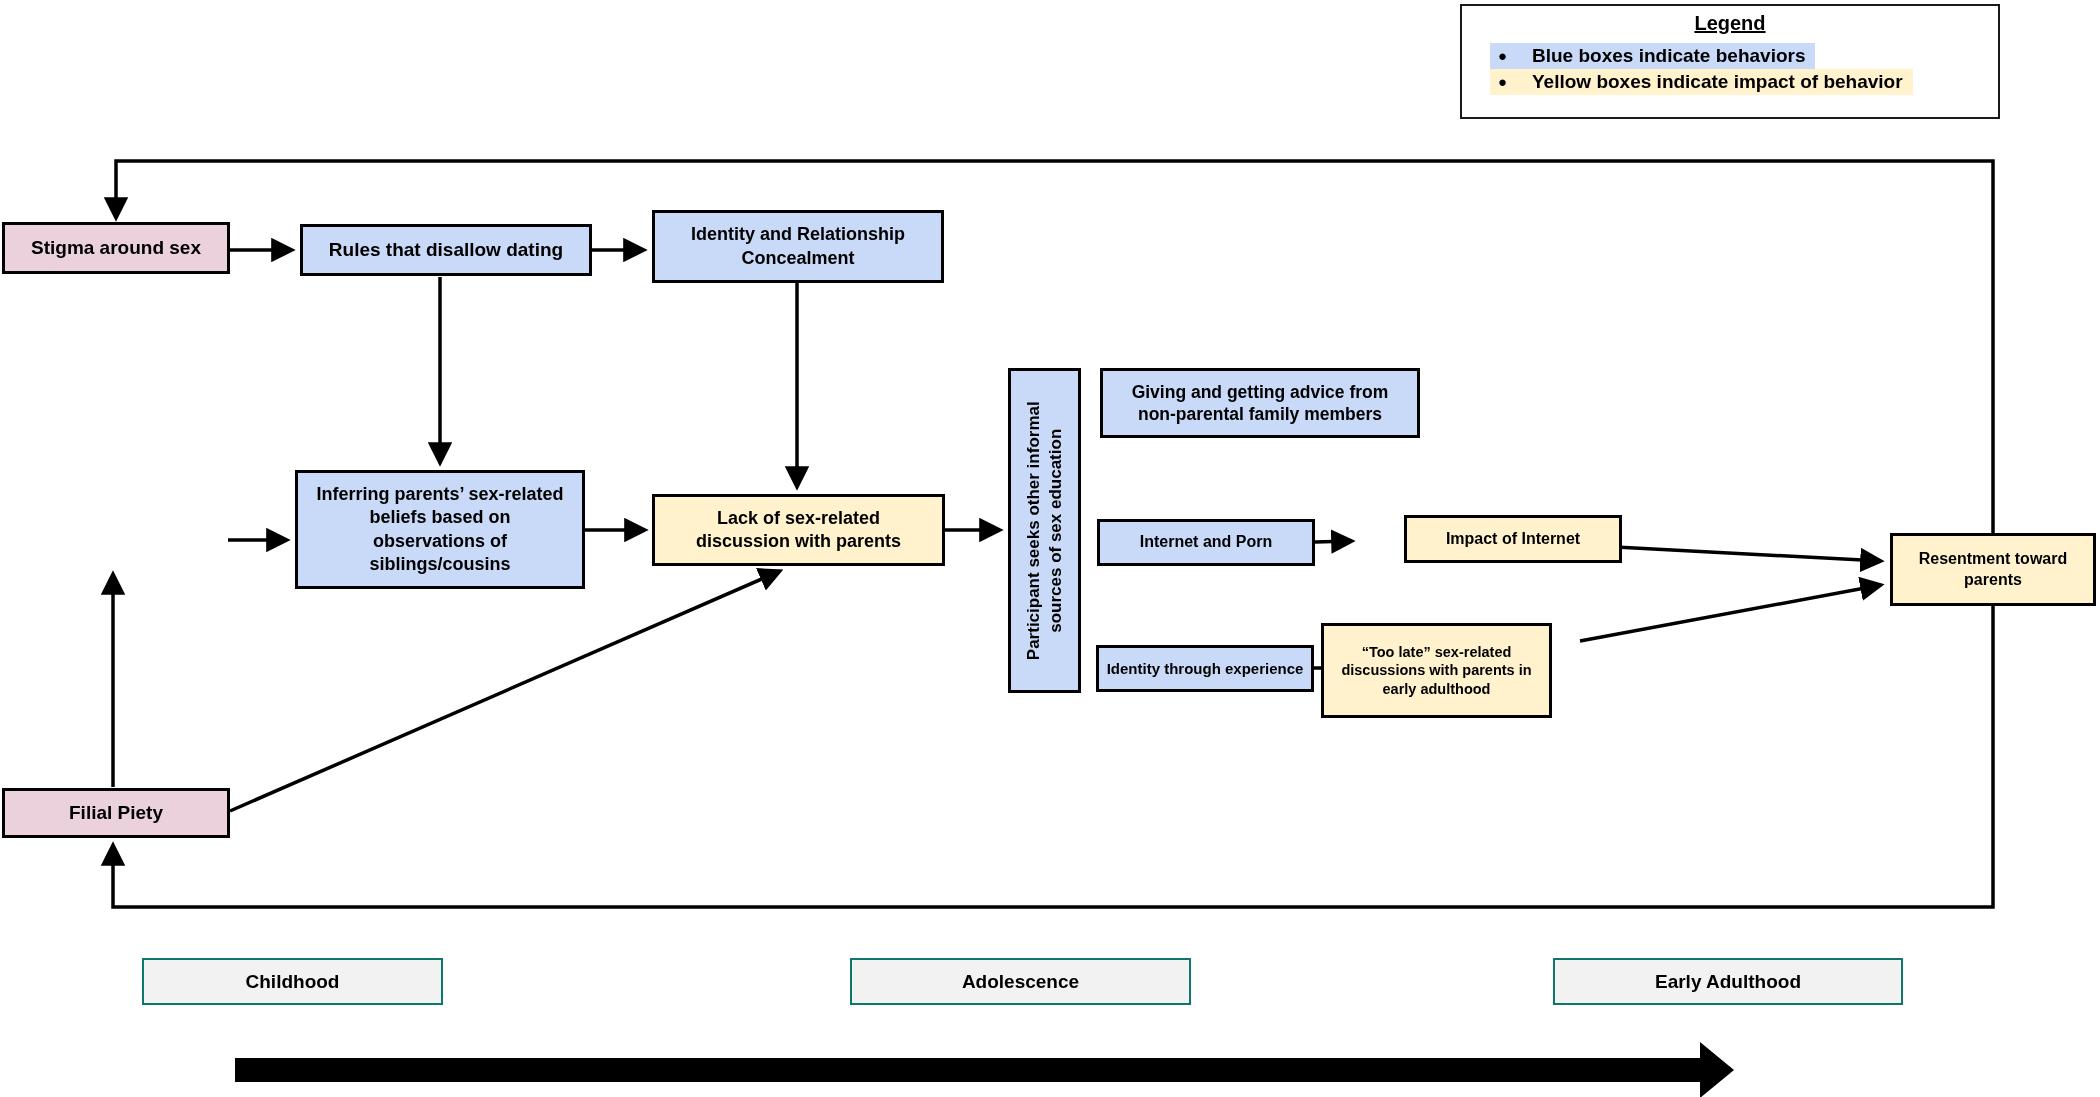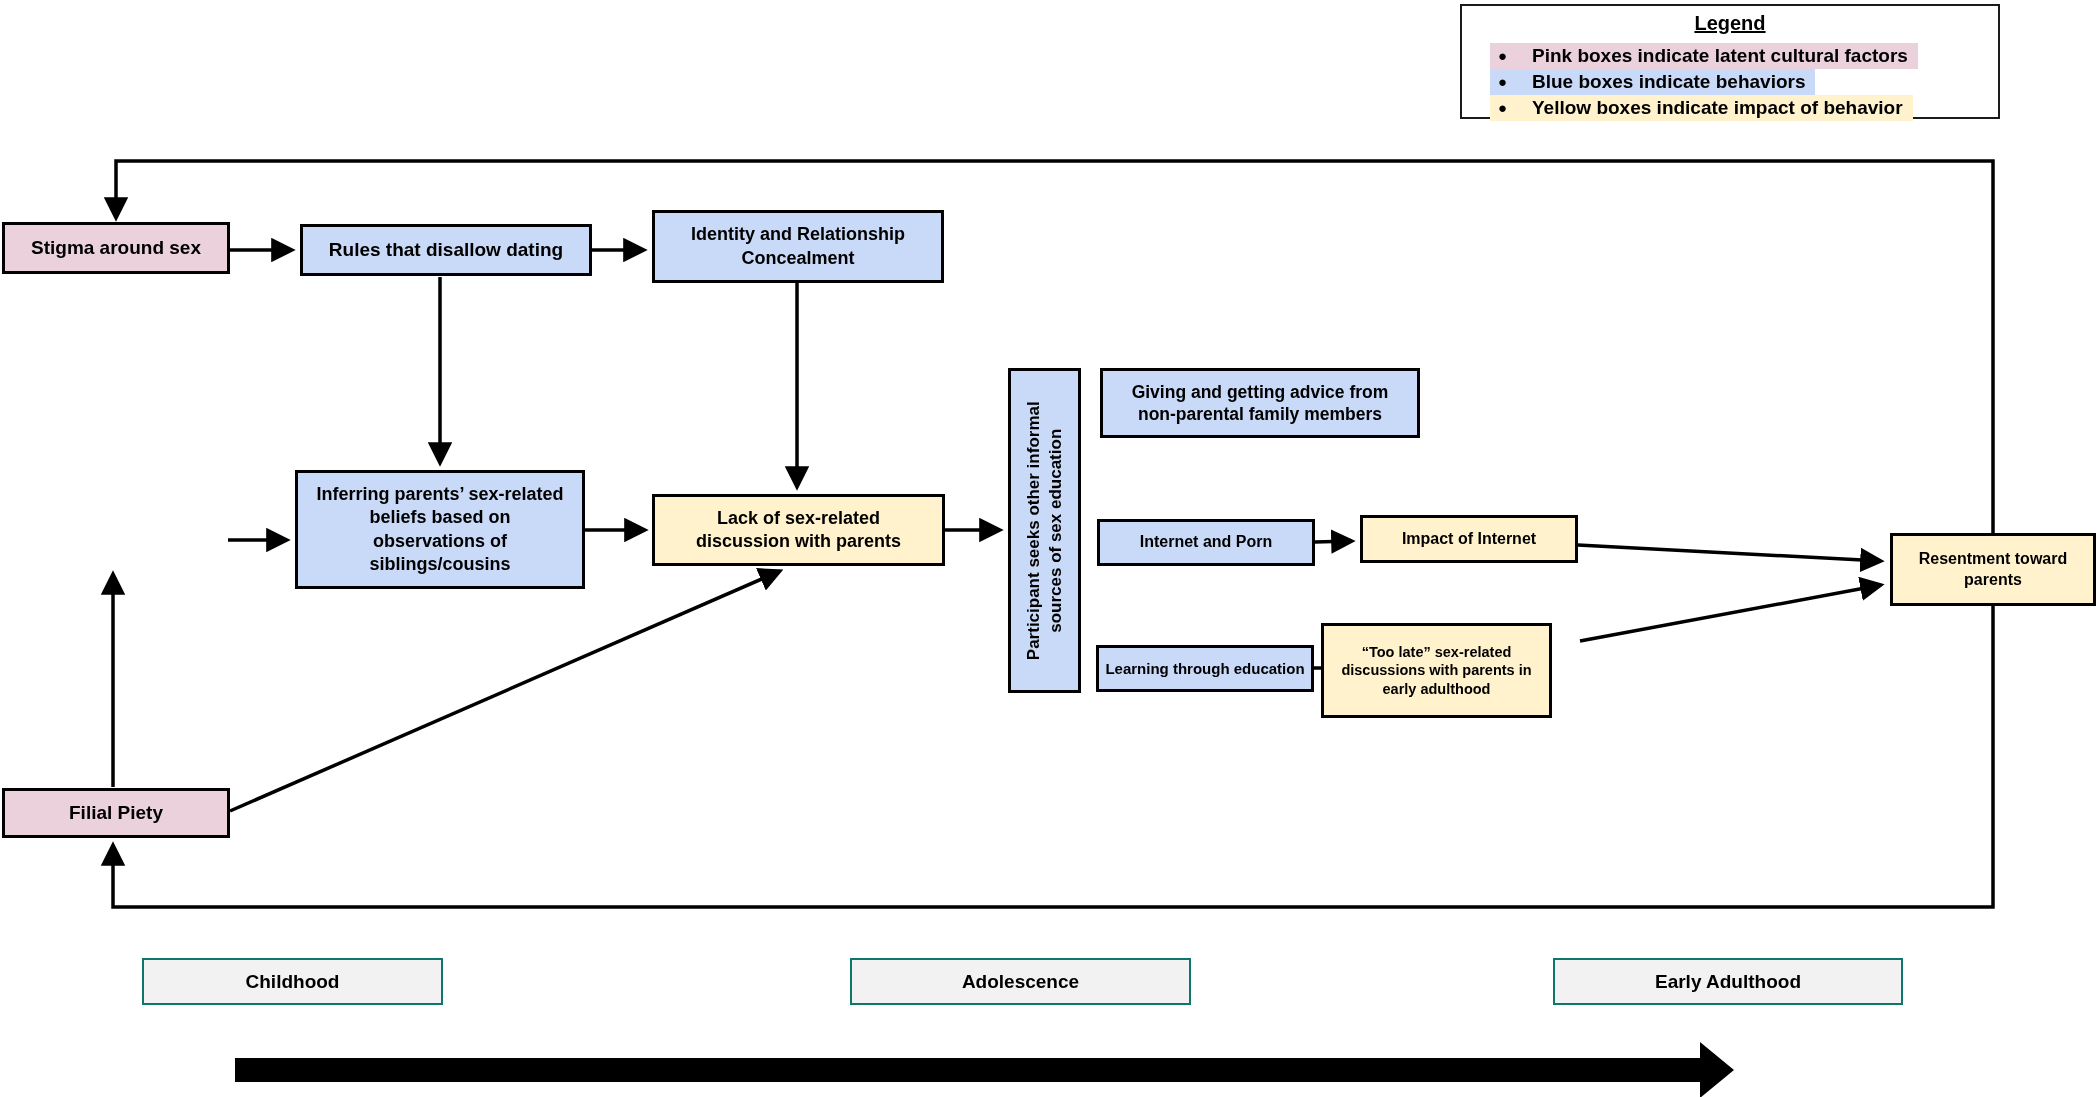--- a/index.html
+++ b/index.html
@@ -89,23 +89,20 @@
       <line x1="1580" y1="641" x2="1881" y2="585" marker-end="url(#ah)"></line>
       <path d="M1993,533 L1993,161 L116,161 L116,218" marker-end="url(#ah)"></path>
       <path d="M1993,606 L1993,907 L113,907 L113,845" marker-end="url(#ah)"></path>
     </g>
     <polygon fill="#000" points="235,1058 1700,1058 1700,1042 1734,1070 1700,1098 1700,1082 235,1082"></polygon>
   </svg>
 
   <div id="legend">
     <div class="legend-title">Legend</div>
     <div class="legend-item">
-      <span class="legend-chip hl-pink"><span class="bullet">●</span><span>Pink boxes indicate latent cultural factors</span></span>
-    </div>
-    <div class="legend-item">
       <span class="legend-chip hl-blue"><span class="bullet">●</span><span>Blue boxes indicate behaviors</span></span>
     </div>
     <div class="legend-item">
       <span class="legend-chip hl-yellow"><span class="bullet">●</span><span>Yellow boxes indicate impact of behavior</span></span>
     </div>
   </div>
 
   <div class="box pink" style="left:2px;top:222px;width:228px;height:52px;font-size:19px;">Stigma around sex</div>
 
   <div class="box blue" style="left:300px;top:224px;width:292px;height:52px;font-size:19px;">Rules that disallow dating</div>
@@ -125,23 +122,23 @@
   <div class="box blue" style="left:1008px;top:368px;width:73px;height:325px;font-size:17px;padding:0;">
     <div class="rot-inner">Participant seeks other informal
 sources of sex education</div>
   </div>
 
   <div class="box blue" style="left:1100px;top:368px;width:320px;height:70px;font-size:17.5px;">Giving and getting advice from
 non-parental family members</div>
 
   <div class="box blue" style="left:1097px;top:519px;width:218px;height:47px;font-size:16px;">Internet and Porn</div>
 
-  <div class="box yellow" style="left:1360px;top:515px;width:218px;height:48px;font-size:16px;text-align:center;">Impact of Internet</div>
+  <div class="box yellow" style="left:1404px;top:515px;width:218px;height:48px;font-size:16px;text-align:center;">Impact of Internet</div>
 
-  <div class="box blue" style="left:1096px;top:645px;width:218px;height:47px;font-size:15px;">Learning through education</div>
+  <div class="box blue" style="left:1096px;top:645px;width:218px;height:47px;font-size:15px;">Identity through experience</div>
 
   <div class="box yellow" style="left:1321px;top:623px;width:231px;height:95px;font-size:14.5px;">“Too late” sex-related
 discussions with parents in
 early adulthood</div>
 
   <div class="box yellow" style="left:1890px;top:533px;width:206px;height:73px;font-size:16px;">Resentment toward
 parents</div>
 
   <div class="box pink" style="left:2px;top:788px;width:228px;height:50px;font-size:19px;">Filial Piety</div>
 

